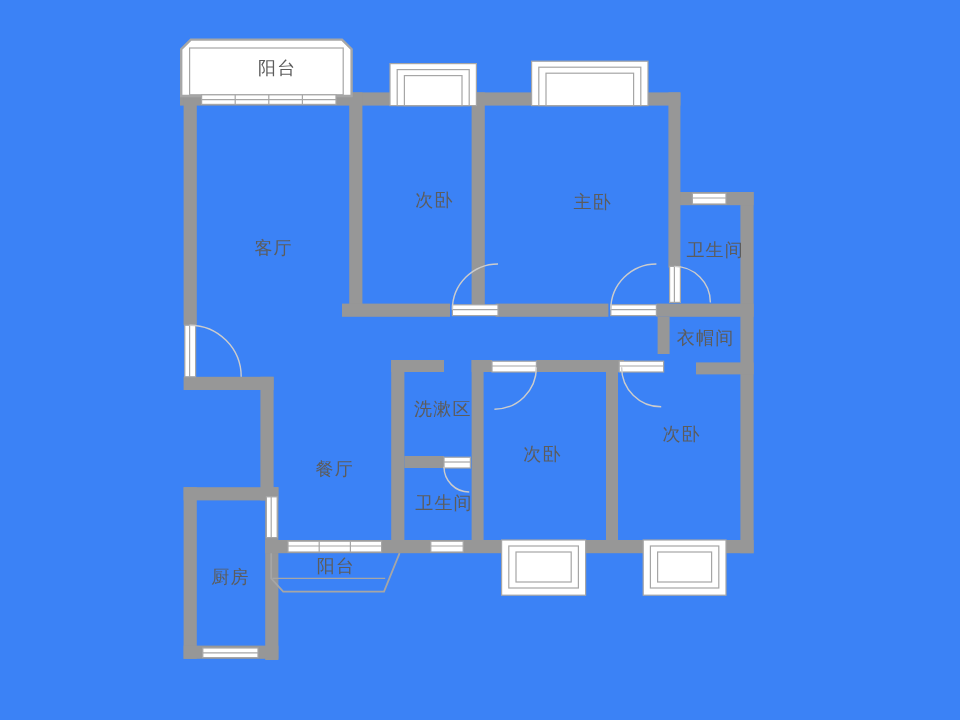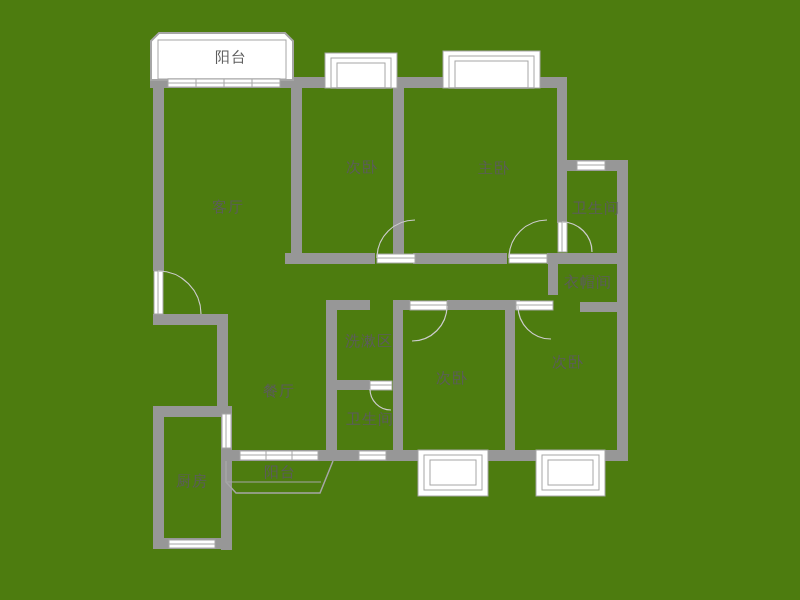--- a/index.html
+++ b/index.html
@@ -1,19 +1,19 @@
 <!DOCTYPE html>
 <html><head>
 <meta charset="utf-8">
 <style>
   html,body{margin:0;padding:0;background:#ffffff;}
   .stage{
     position:relative;
     width:800px;height:600px;
-    background:#4d7c0f;
+    background:#3b82f6;
     overflow:hidden;
     font-family:"Liberation Sans", sans-serif;
   }
   svg{display:block;}
   text{
     font-family:"Liberation Sans","DejaVu Sans",sans-serif;
     font-size:15px;
     letter-spacing:1px;
   }
 </style>

